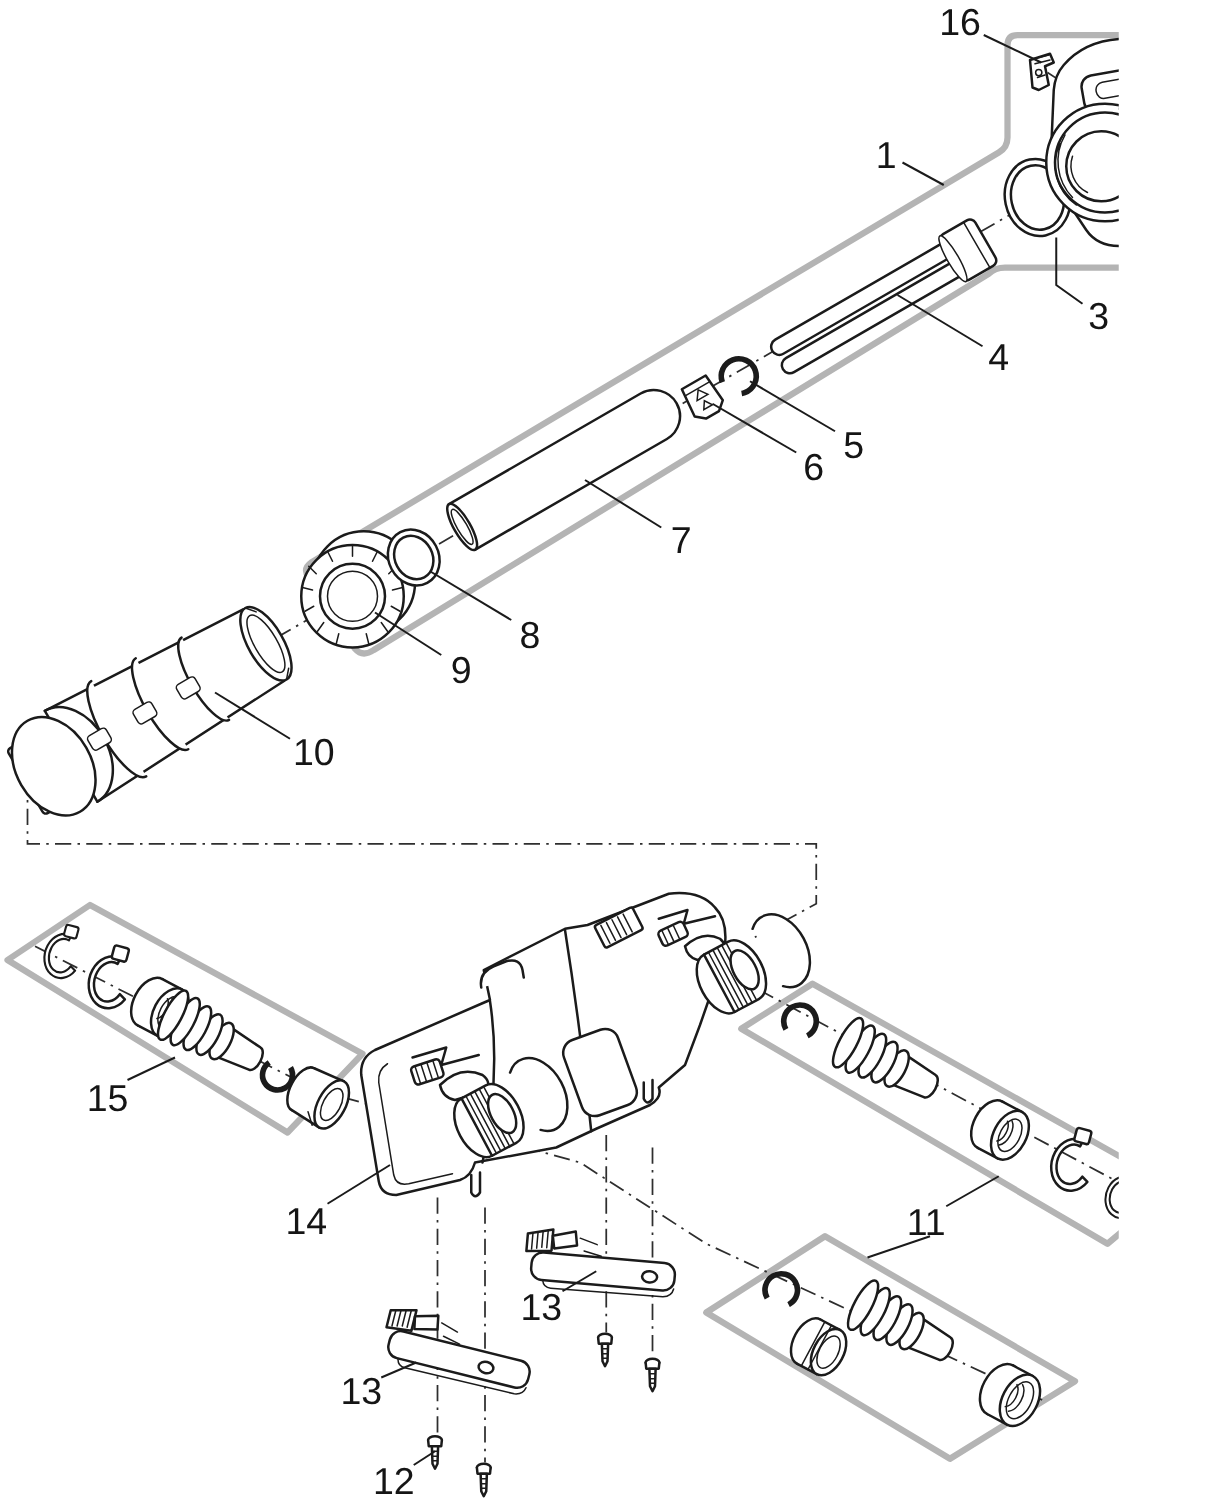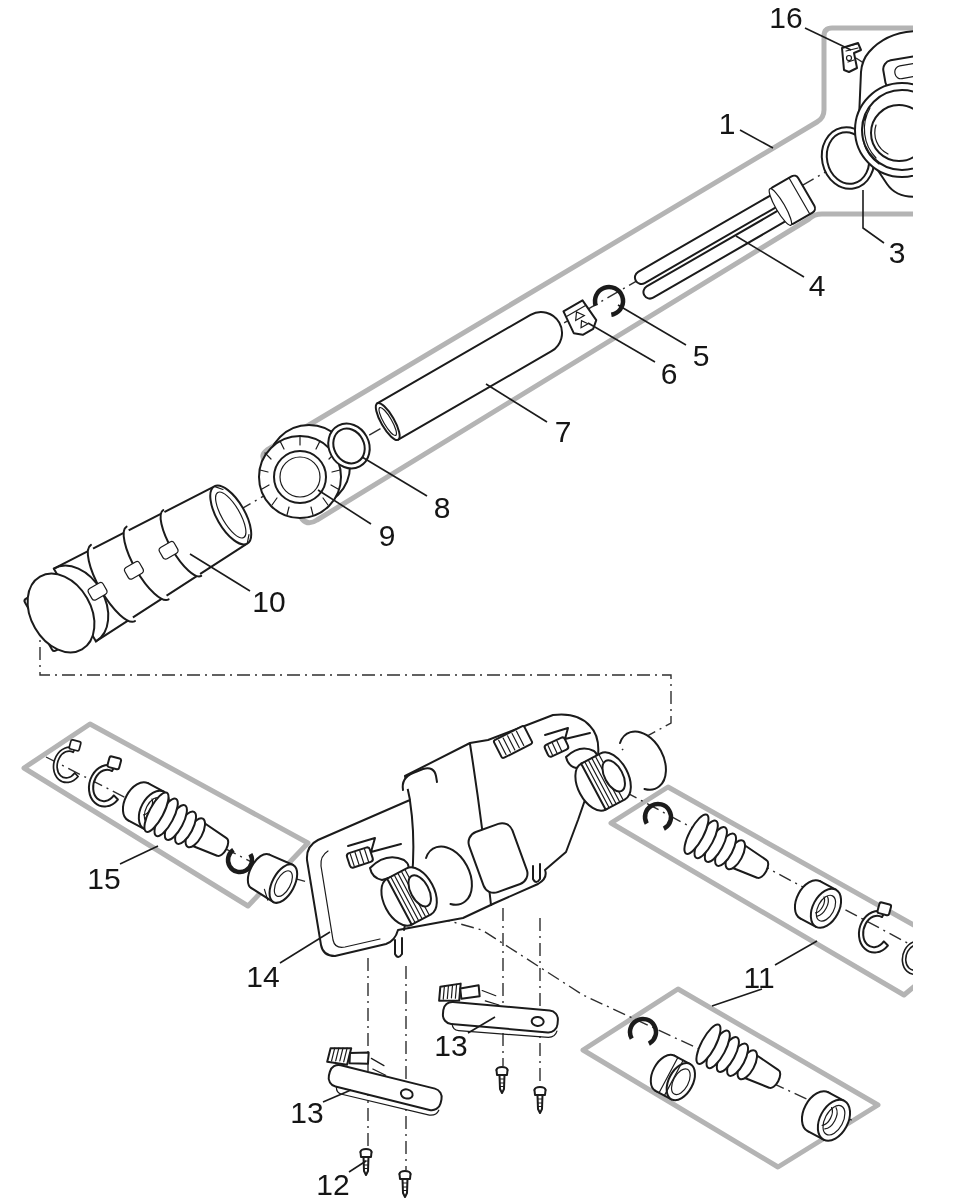--- a/index.html
+++ b/index.html
@@ -1,17 +1,17 @@
 <!DOCTYPE html>
 <html><head>
 <meta charset="utf-8">
 <style>
   html,body{margin:0;padding:0;background:#fff;}
   .page{width:895px;height:1200px;position:relative;background:#fff;overflow:hidden;
-        font-family:"Liberation Sans",sans-serif;padding-left:18px;}
+        font-family:"Liberation Sans",sans-serif;}
   svg{display:block;}
   .ln{stroke:#1b1b1b;stroke-width:2;fill:none;stroke-linecap:round;stroke-linejoin:round;}
   .tn{stroke:#1b1b1b;stroke-width:1.2;fill:none;stroke-linecap:round;}
   .f{fill:#ffffff;}
   .gray{stroke:#b4b4b4;stroke-width:5;fill:none;stroke-linejoin:round;stroke-linecap:round;}
   .axis{stroke:#2e2e2e;stroke-width:1.4;fill:none;stroke-dasharray:13 5 2 5;}
   .leader{stroke:#1b1b1b;stroke-width:1.6;fill:none;}
   .clipc{stroke:#1b1b1b;stroke-width:4.5;fill:none;}
   text.callout{font-family:"Liberation Sans",sans-serif;font-size:30px;fill:#151515;
                text-anchor:middle;}

